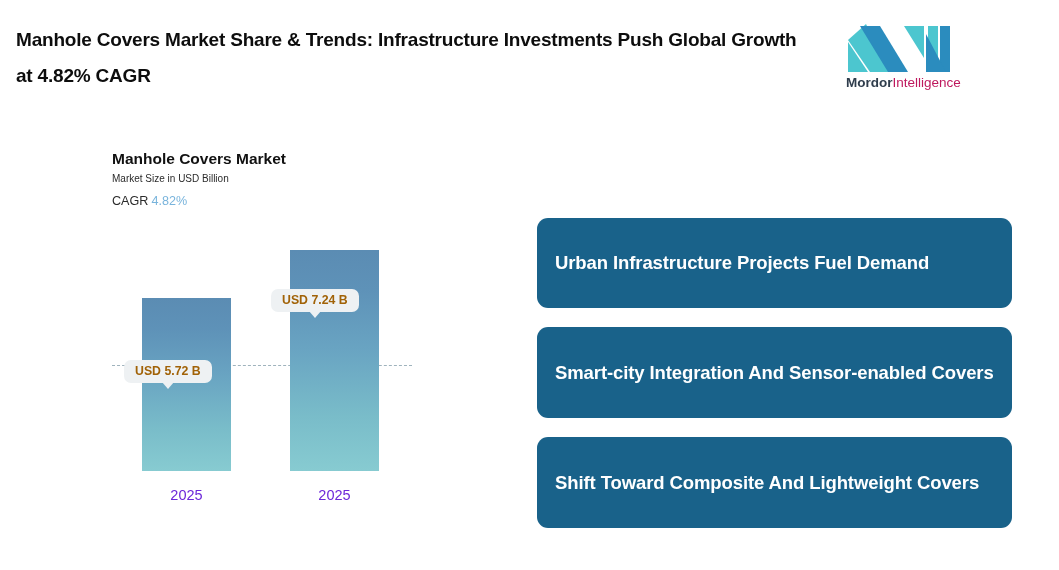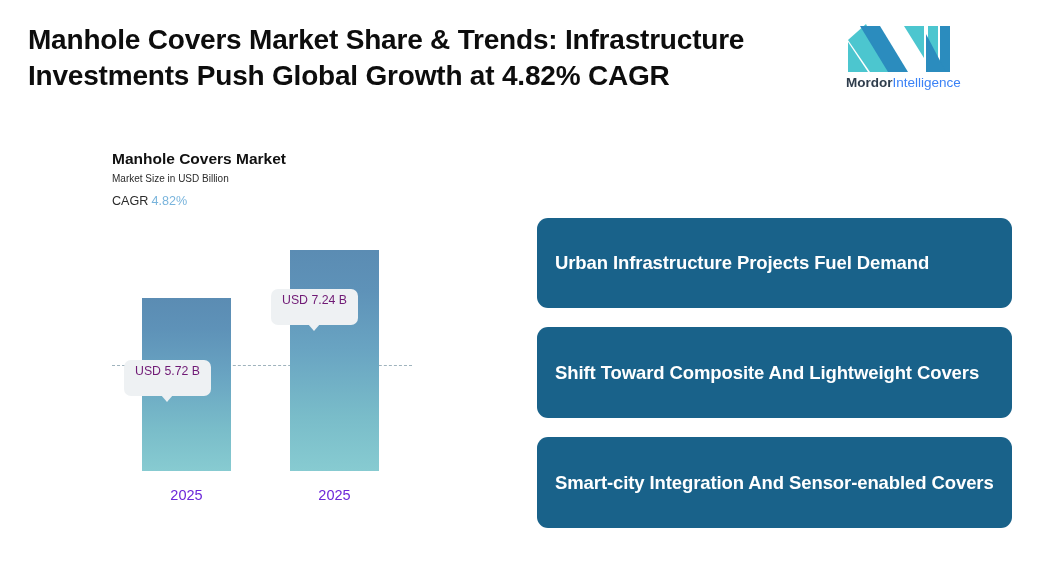--- a/index.html
+++ b/index.html
@@ -18,24 +18,24 @@
 
   
   #header {
     position: absolute;
     left: 0; top: 0;
     width: 1059px;
     height: 118px;
   }
   #page-title {
     position: absolute;
-    left: 28px;
+    left: 16px;
     top: 22px;
     width: 790px;
-    font-size: 28px;
+    font-size: 19px;
     font-weight: 700;
     line-height: 36px;
     letter-spacing: -0.2px;
     color: #0d0d0d;
   }
 
   
   #brand-logo {
     position: absolute;
     left: 846px;
@@ -52,21 +52,21 @@
     position: absolute;
     left: 0;
     top: 50px;
     width: 110px;
     text-align: center;
     font-size: 13.5px;
     line-height: 17px;
     white-space: nowrap;
   }
   #brand-logo .wordmark .w1 { font-weight: 700; color: #2f3d4c; }
-  #brand-logo .wordmark .w2 { font-weight: 400; color: #3b82f6; }
+  #brand-logo .wordmark .w2 { font-weight: 400; color: #be185d; }
 
   
   #chart-panel {
     position: absolute;
     left: 108px;
     top: 140px;
     width: 320px;
     height: 410px;
   }
   #chart-title {
@@ -127,24 +127,24 @@
     z-index: 2;
   }
   #bar-2025 { left: 34px;  height: 173px; }
   #bar-2030 { left: 182px; height: 221px; }
 
   .bar-label {
     position: absolute;
     z-index: 3;
     background: #eef1f3;
     border-radius: 7px;
-    padding: 4px 11px 18px 11px;
+    padding: 4px 11px 5px 11px;
     font-size: 12.3px;
-    font-weight: 400;
-    color: #701a75;
+    font-weight: 700;
+    color: #a16207;
     white-space: nowrap;
   }
   .bar-label .pointer {
     position: absolute;
     left: 50%;
     margin-left: -6px;
     bottom: -6px;
     width: 0; height: 0;
     border-left: 6px solid transparent;
     border-right: 6px solid transparent;
@@ -277,19 +277,19 @@
 
     <div class="axis-tick" id="tick-2030">2025</div>
   </div>
 
 </div>
 
 <div id="cards">
   <div class="card" id="card-0">
     <div class="card-text">Urban Infrastructure Projects Fuel Demand</div>
   </div>
+  <div class="card" id="card-1">
+    <div class="card-text">Smart-city Integration And Sensor-enabled Covers</div>
+  </div>
   <div class="card" id="card-2">
     <div class="card-text">Shift Toward Composite And Lightweight Covers</div>
   </div>
-  <div class="card" id="card-1">
-    <div class="card-text">Smart-city Integration And Sensor-enabled Covers</div>
-  </div>
 </div>
 
 </body></html>

